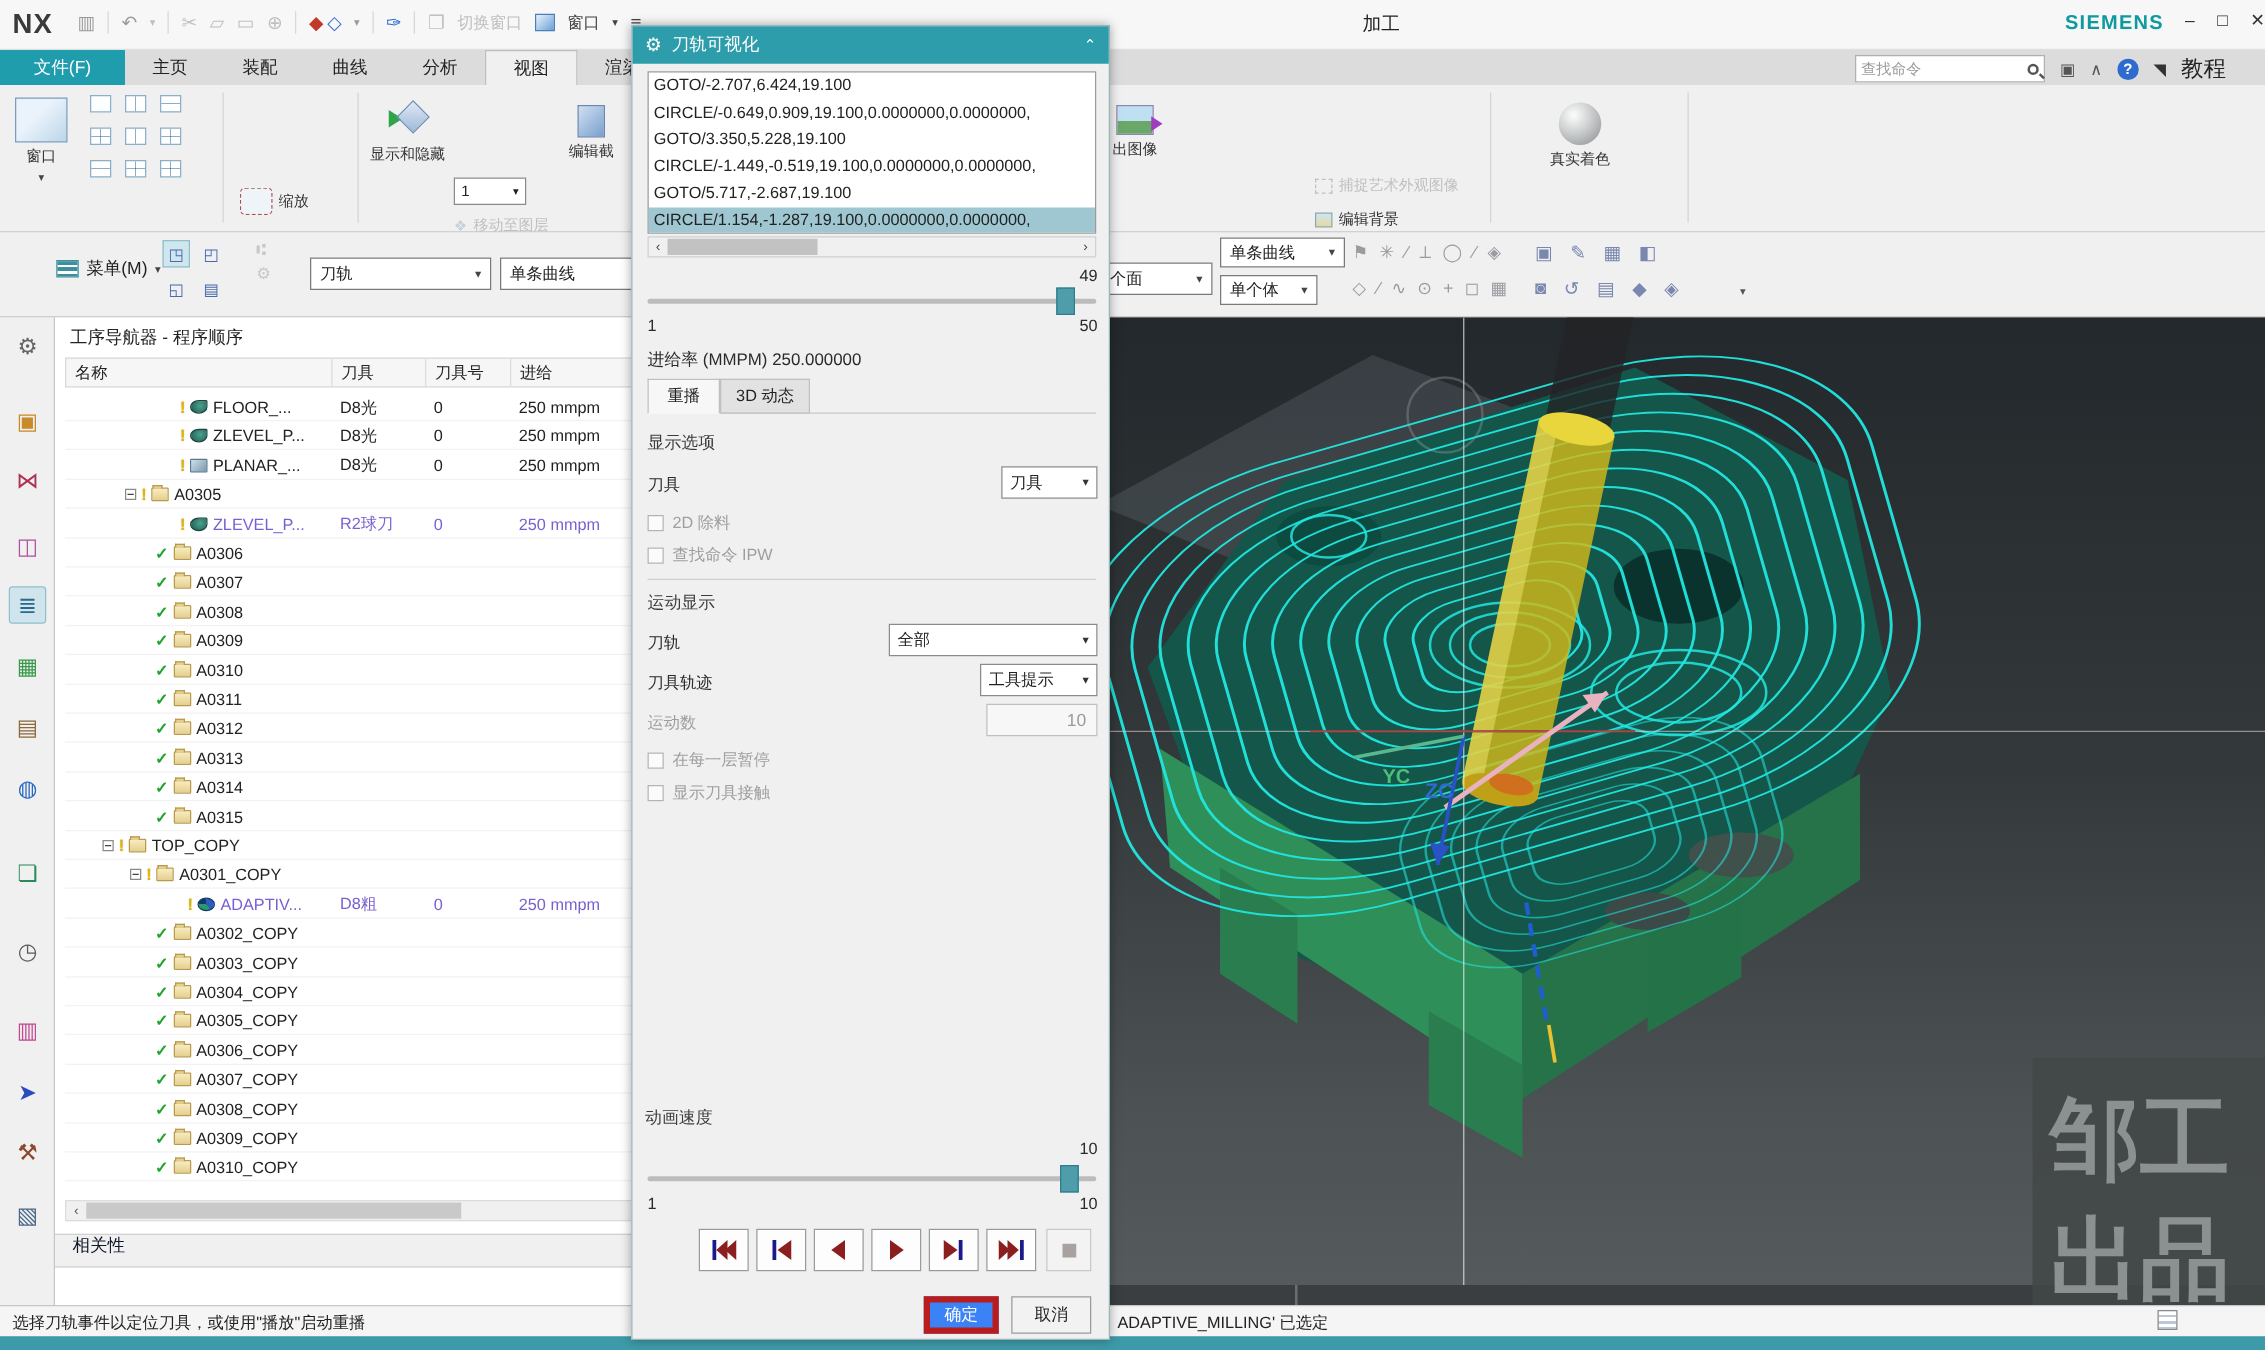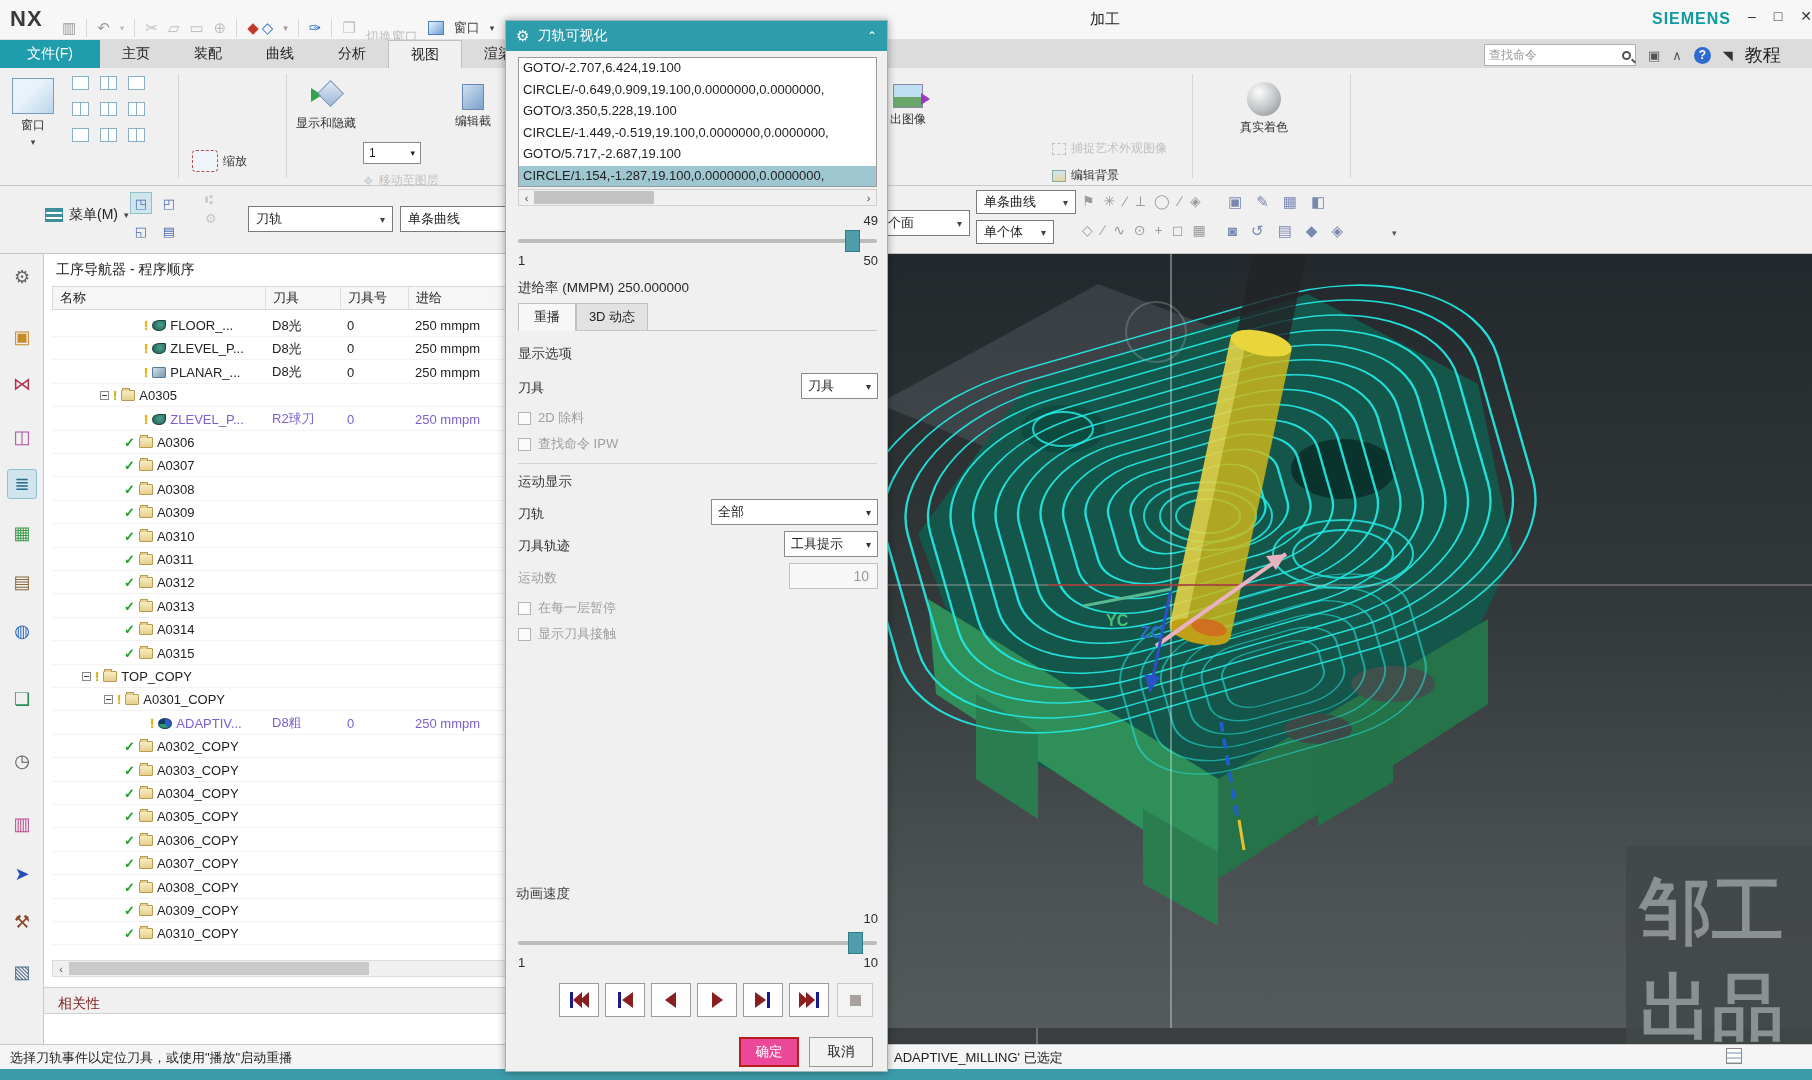--- a/index.html
+++ b/index.html
@@ -9,21 +9,21 @@
   .abs { position:absolute; }
 
   
   .titlebar { left:0; top:0; width:1812px; height:40px; background:#f7f7f7; border-bottom:1px solid #e0e0e0; }
   .nxlogo { left:10px; top:6px; font-size:22px; font-weight:bold; color:#3a3a3a; letter-spacing:1px; }
   .qicons { left:62px; top:9px; display:flex; gap:10px; color:#9a9a9a; font-size:15px; align-items:center; }
   .qicons .sep { width:1px; height:18px; background:#d8d8d8; }
   .qicons span { cursor:default; }
   .qicons .dim { color:#c0c0c0; }
   .qicons .red { color:#c0392b; } .qicons .blue { color:#2e6bd0; }
-  .qtext { font-size:13px; color:#c0c0c0;margin-top:19px; }
+  .qtext { font-size:13px; color:#c0c0c0; }
   .qtext2 { font-size:13px; color:#444; }
   .wintitle { left:1090px; top:10px; font-size:15px; color:#222; }
   .brand { left:1652px; top:10px; font-size:16px; font-weight:bold; color:#0e9a9f; letter-spacing:1px; }
   .winbtns { left:1748px; top:8px; display:flex; gap:18px; font-size:14px; color:#333; }
 
   
   .tabrow { left:0; top:40px; width:1812px; height:28px; background:#dcdcdc; display:flex; align-items:stretch; }
   .filetab { width:100px; background:#1f9dad; color:#fff; font-size:14px; display:flex; align-items:center; justify-content:center; }
   .tabs { display:flex; }
   .tab { padding:0 22px; font-size:14px; color:#222; display:flex; align-items:center; }
@@ -96,21 +96,21 @@
   .mark.excl { color:#e8b400; font-weight:bold; font-size:13px; text-shadow:0 0 1px #9a7; }
   .ticon { width:14px; height:11px; flex:none; border-radius:1px; }
   .ticon.folder { background:linear-gradient(180deg,#f7ecc0,#e6cf8e); border:1px solid #b89b4e; position:relative; }
   .ticon.folder::before { content:""; position:absolute; left:0; top:-3px; width:6px; height:2px; background:#e6cf8e; border:1px solid #b89b4e; border-bottom:none; }
   .ticon.op { background:radial-gradient(circle at 60% 40%, #4aa08e, #1f5a50); border:1px solid #1a443c; border-radius:50% 10% 50% 50%; }
   .ticon.op2 { background:linear-gradient(135deg,#cfe0ea,#7a9ab0); border:1px solid #5a7a90; }
   .ticon.op-adaptive { background:conic-gradient(#2a5fc0 0 40%, #2a9a6a 40% 75%, #123a6a 75%); border:1px solid #123a6a; border-radius:50%; }
   .hscroll { position:absolute; left:8px; top:706px; width:467px; height:17px; background:#f0f0f0; border:1px solid #dcdcdc; display:flex; align-items:center; }
   .hscroll .arr { width:16px; text-align:center; font-size:11px; color:#555; }
   .hscroll .thumb { height:13px; background:#c9c9c9; }
-  .secbar { position:absolute; left:0; width:483px; height:27px; background:#f0f0f0; border-top:1px solid #d0d0d0; border-bottom:1px solid #d0d0d0; display:flex; align-items:flex-end; padding-left:14px; font-size:14px; color:#7f1d1d; }
+  .secbar { position:absolute; left:0; width:483px; height:27px; background:#f0f0f0; border-top:1px solid #d0d0d0; border-bottom:1px solid #d0d0d0; display:flex; align-items:flex-start; padding-left:14px; font-size:14px; color:#0f172a; }
 
   
   .statusrow { left:0; top:1044px; width:1812px; height:25px; background:#f5f5f5; border-top:1px solid #c8c8c8; font-size:13px; color:#222; }
   .bottombar { left:0; top:1069px; width:1812px; height:11px; background:#3d9aa8; }
   .clipico { width:16px; height:16px; border:1px solid #8a8a8a; background:repeating-linear-gradient(180deg,#fff 0 3px,#b8c8d8 3px 5px); }
 
   
   .viewport { left:888px; top:254px; width:924px; height:790px; background:#222; }
 
   
@@ -136,21 +136,21 @@
   .ddlg .car { font-size:10px; color:#333; }
   .chk { position:absolute; display:flex; align-items:center; gap:7px; font-size:13px; color:#9e9e9e; }
   .chk .box { width:13px; height:13px; border:1px solid #b4b4b4; background:#fbfbfb; }
   .numfield { position:absolute; height:26px; background:#f7f7f7; border:1px solid #c0c0c0; font-size:14px; color:#9a9a9a; display:flex; align-items:center; justify-content:flex-end; padding:0 8px; }
   .divline { position:absolute; height:1px; background:#d0d0d0; }
   .panelbox { position:absolute; left:12px; top:628px; width:359px; height:228px; background:#fbfbfb; border:1px solid #c8c8c8; }
   .gougebtn { position:absolute; left:10px; top:8px; width:337px; height:30px; background:#fff; border:1px solid #9a9a9a; font-size:13.5px; color:#222; display:flex; align-items:center; justify-content:center; }
   .pbrow { position:absolute; left:0; top:962px; width:383px; height:40px; }
   .pbtn { position:absolute; width:40px; height:34px; background:#fdfdfd; border:1px solid #9a9a9a; display:flex; align-items:center; justify-content:center; }
   .pbtn.dis { background:#f3f3f3; border-color:#c8c8c8; }
-  .okbtn { position:absolute; left:233px; top:1016px; width:60px; height:30px; background:#ec4899; border:2px solid #b91c1c; color:#fff; font-size:13.5px; display:flex; align-items:center; justify-content:center; }
+  .okbtn { position:absolute; left:233px; top:1016px; width:60px; height:30px; background:#3b82f6; border:5px solid #b91c1c; color:#fff; font-size:13.5px; display:flex; align-items:center; justify-content:center; }
   .cancelbtn { position:absolute; left:303px; top:1016px; width:64px; height:30px; background:#f2f2f2; border:1px solid #9a9a9a; color:#222; font-size:13.5px; display:flex; align-items:center; justify-content:center; }
 </style>
 </head>
 <body>
 
 <div id="app">
 
   <div class="abs titlebar">
     <div class="abs nxlogo">NX</div>
     <div class="abs qicons">

